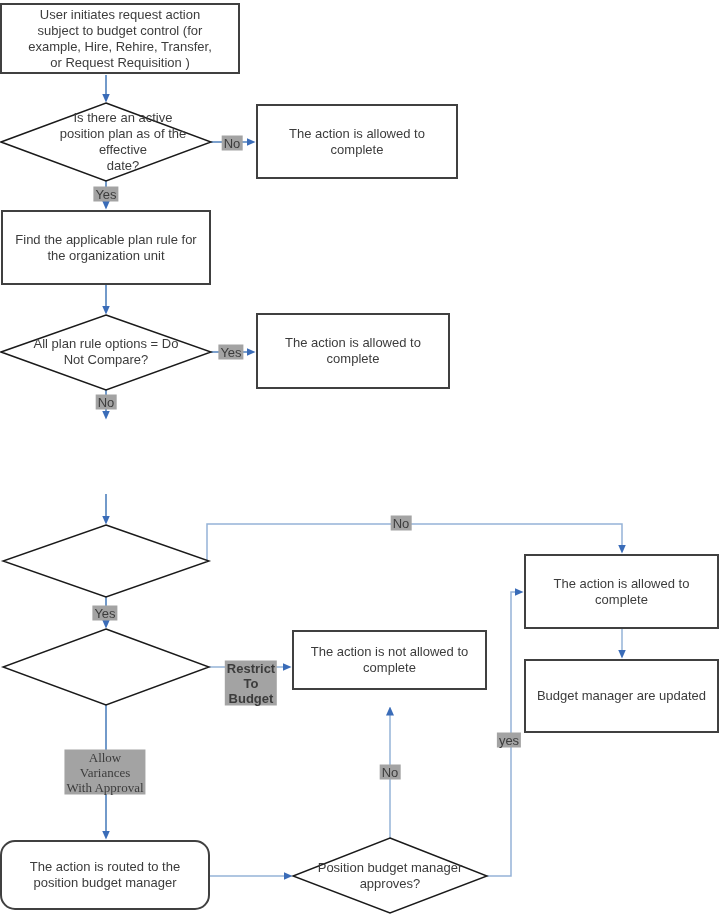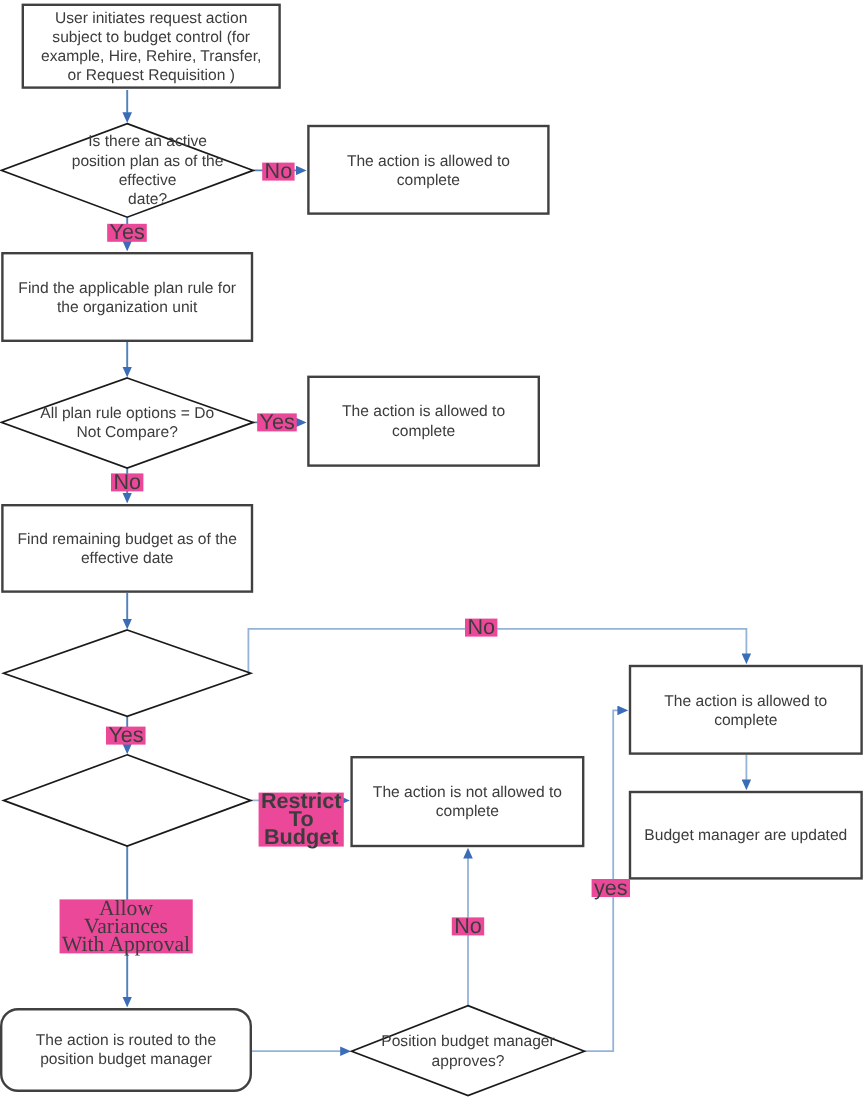--- a/index.html
+++ b/index.html
@@ -30,23 +30,23 @@
     display:flex;align-items:center;justify-content:center;
     text-align:center;
     font-size:13px;line-height:16px;
     white-space:pre-line;
     color:var(--text);
     pointer-events:none;
   }
   .elabel{
     position:absolute;
     transform:translate(-50%,-50%);
-    background:#ec4899;
+    background:#a3a3a3;
     padding:0 2px;
-    font-size:18px;line-height:15px;
+    font-size:13px;line-height:15px;
     text-align:center;
     white-space:pre-line;
     color:var(--text);
   }
   .diamond{fill:#ffffff;stroke:var(--diamond-border);stroke-width:1.4;}
   .stem{fill:none;stroke:var(--stem);stroke-width:1.6;}
   .route{fill:none;stroke:var(--connector);stroke-width:1.5;}
   #ah path{fill:var(--arrowhead);}
 </style>
 </head>
@@ -77,38 +77,36 @@
     <path class="route" marker-end="url(#ah)" d="M487,876 H511 V592 H515"></path>
     <path class="route" marker-end="url(#ah)" d="M622,629 V650"></path>
 
     <polygon class="diamond" points="106,103 211,142 106,181 1,142"></polygon>
     <polygon class="diamond" points="106,315 211,352 106,390 1,352"></polygon>
     <polygon class="diamond" points="106,525 209,561 106,597 3,561"></polygon>
     <polygon class="diamond" points="106,629 209,667 106,705 3,667"></polygon>
     <polygon class="diamond" points="390,838 487,876 390,913 293,876"></polygon>
   </svg>
 
-  <div class="box" style="left:18px;top:3px;width:216px;height:71px;text-align:center;">User initiates request action
+  <div class="box" style="left:0;top:3px;width:240px;height:71px;text-align:center;">User initiates request action
 subject to budget control (for
 example, Hire, Rehire, Transfer,
 or Request Requisition )</div>
 
   <div class="box" style="left:256px;top:104px;width:202px;height:75px;">The action is allowed to
 complete</div>
 
   <div class="box" style="left:1px;top:210px;width:210px;height:75px;">Find the applicable plan rule for
 the organization unit</div>
 
   <div class="box" style="left:256px;top:313px;width:194px;height:76px;">The action is allowed to
 complete</div>
 
-  <div class="box" style="left:1px;top:420px;width:210px;height:74px;">Find remaining budget as of the
-effective date</div>
 
-  <div class="box" style="left:292px;top:630px;width:195px;height:76px;">The action is not allowed to
+  <div class="box" style="left:292px;top:630px;width:195px;height:60px;">The action is not allowed to
 complete</div>
 
   <div class="box" style="left:0px;top:840px;width:210px;height:70px;border-radius:15px;">The action is routed to the
 position budget manager</div>
 
   <div class="box" style="left:524px;top:554px;width:195px;height:75px;">The action is allowed to
 complete</div>
 
   <div class="box" style="left:524px;top:659px;width:195px;height:74px;">Budget manager are updated</div>
 

